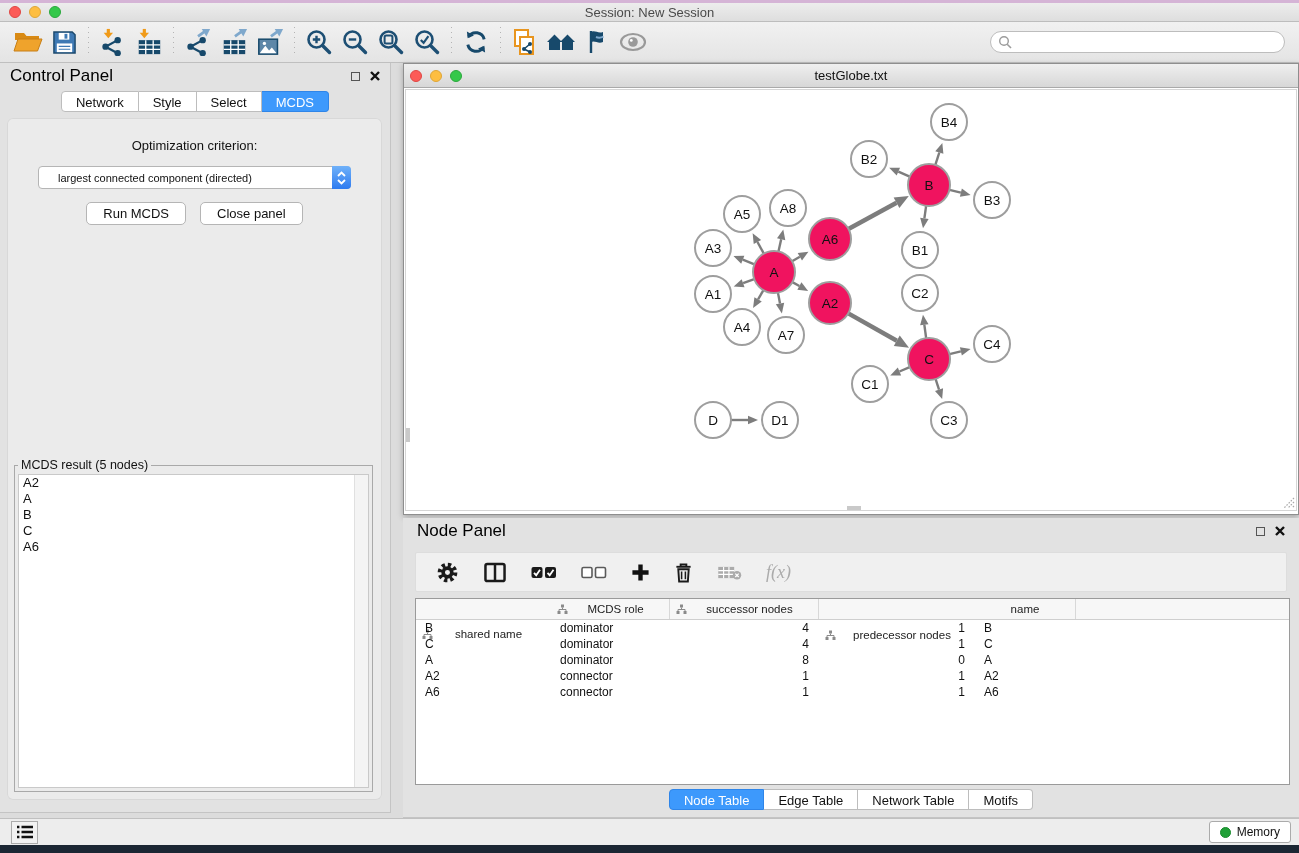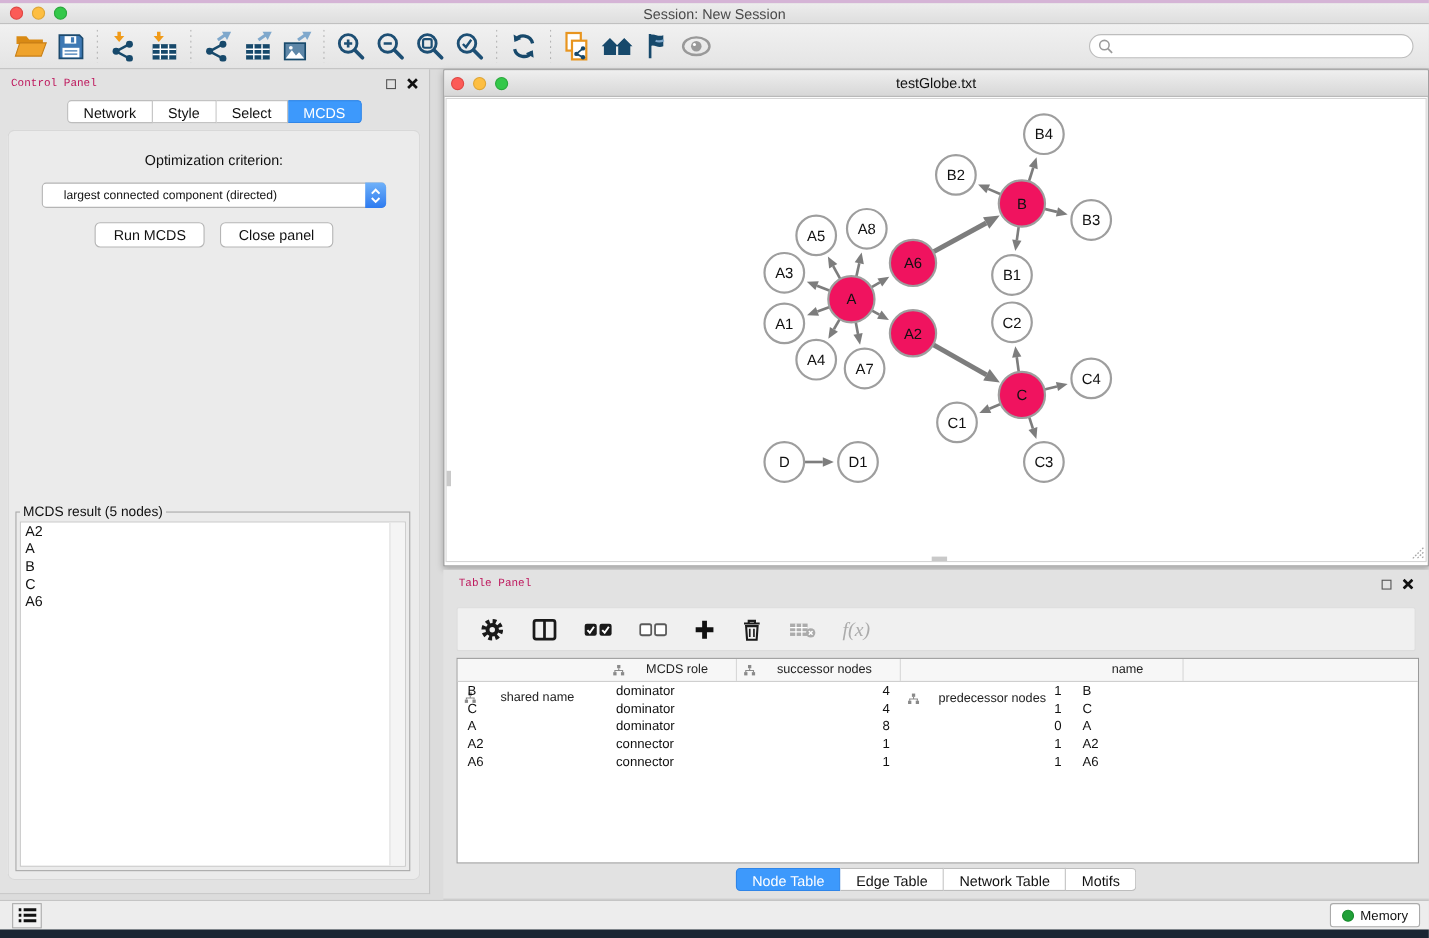--- a/index.html
+++ b/index.html
@@ -28,21 +28,21 @@
     background-size:1px 5px; background-repeat:repeat-y; opacity:.7; }
   .search-wrap { margin-left:auto; margin-right:4px; position:relative; }
   .search-wrap input { width:295px; height:22px; border:1px solid #BDBDBD; border-radius:12px;
     background:#fff; padding:0 8px 0 26px; font-size:12px; outline:none; }
   .search-wrap svg { position:absolute; left:8px; top:4px; }
 
   
   #control-panel { position:absolute; left:0; top:63px; width:391px; height:750px;
     background:#E2E2E2; border-right:1px solid #C4C4C4; border-bottom:1px solid #C4C4C4; }
   .panel-header { height:26px; display:flex; align-items:center; padding:0 10px; }
-  .panel-header .ph-title { font-size:10px; color:#be185d;font-family:Liberation Mono, monospace; }
+  .panel-header .ph-title { font-size:17px; color:#000000; }
   .ph-icons { margin-left:auto; display:flex; align-items:center; gap:10px; }
   .float-box { width:9px; height:9px; border:1.5px solid #555; display:inline-block; }
   .cp-content { position:absolute; left:7px; right:8px; top:55px; bottom:12px;
     background:#EBEBEB; border-radius:6px; box-shadow:0 0 0 1px #D8D8D8 inset; }
   .seg { display:flex; justify-content:center; }
   .cp-tabs { position:absolute; left:0; right:0; top:28px; }
   .seg .tab { height:21px; line-height:21px; padding:0 14px; background:#fff; color:#111;
     border:1px solid #BDBDBD; border-left:none; font-size:13px; cursor:default; }
   .seg .tab:first-child { border-left:1px solid #BDBDBD; border-radius:4px 0 0 4px; }
   .seg .tab:last-child { border-radius:0 4px 4px 0; }
@@ -405,21 +405,21 @@
       <span class="scroll-mark-v"></span>
       <span class="scroll-mark-h"></span>
       <svg class="resize-grip" width="14" height="14" viewBox="0 0 14 14">
         <path d="M13 3L3 13M13 7L7 13M13 11l-2 2" stroke="#A8A8A8" stroke-width="1.2" stroke-dasharray="1.6 1.4"></path>
       </svg>
     </div>
   </div>
 
   <div id="table-panel">
     <div class="panel-header" style="padding-left:14px;">
-      <span class="ph-title">Table Panel</span>
+      <span class="ph-title">Node Panel</span>
       <span class="ph-icons" style="margin-right:4px;">
         <span class="float-box"></span>
         <svg width="10" height="10" viewBox="0 0 10 10">
           <path d="M1 1l8 8M9 1L1 9" stroke="#111" stroke-width="2.4"></path>
         </svg>
       </span>
     </div>
     <div class="tp-toolbar">
       <span class="tp-tool">
         <svg width="23" height="23" viewBox="0 0 24 24">

